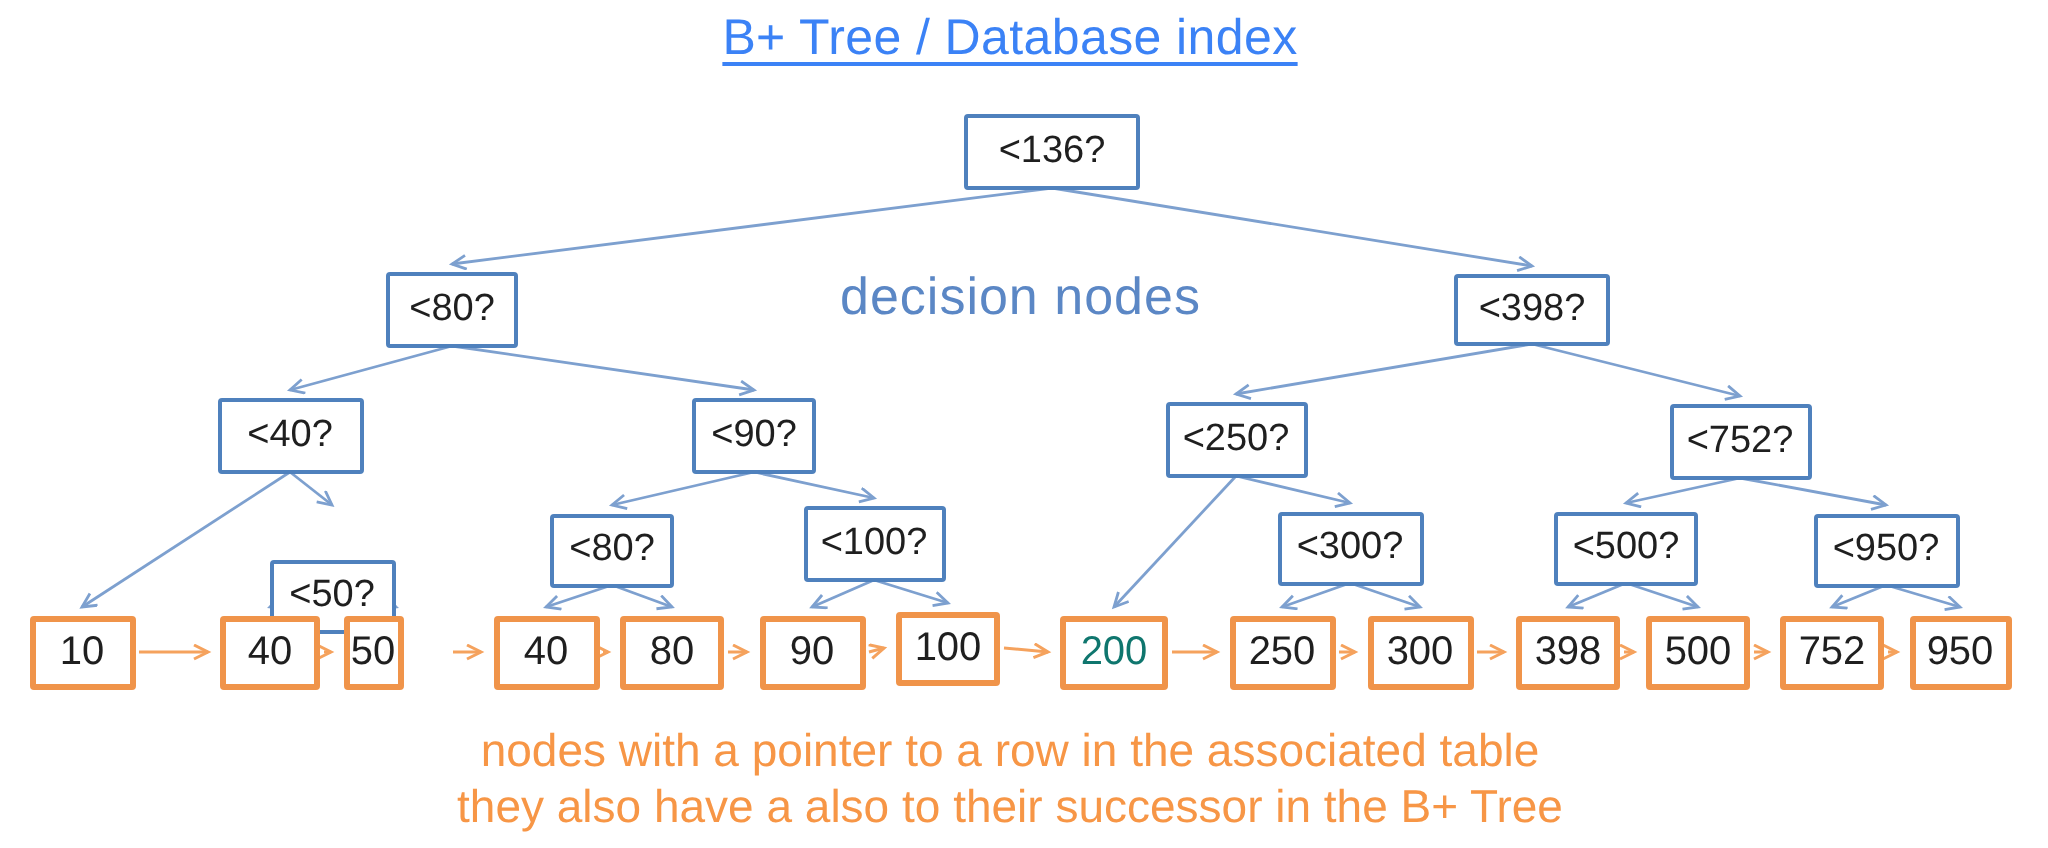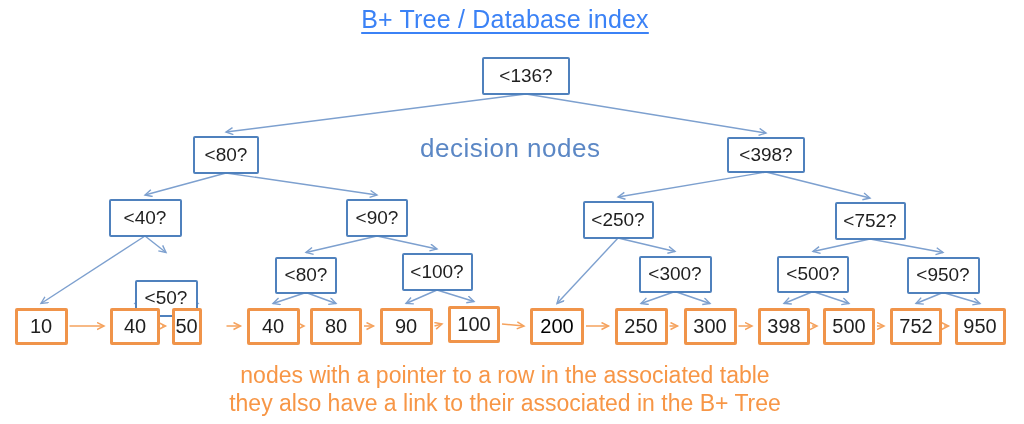--- a/index.html
+++ b/index.html
@@ -140,21 +140,21 @@
       </div>
       <div class="node leaf-node" style="left: 310px; top: 307.5px; width: 52px; height: 37px; border-color: rgb(240, 148, 74); color: rgb(31, 31, 31);">
         <span>80</span>
       </div>
       <div class="node leaf-node" style="left: 379.5px; top: 307.5px; width: 53px; height: 37px; border-color: rgb(240, 148, 74); color: rgb(31, 31, 31);">
         <span>90</span>
       </div>
       <div class="node leaf-node" style="left: 448px; top: 305.5px; width: 52px; height: 37px; border-color: rgb(240, 148, 74); color: rgb(31, 31, 31);">
         <span>100</span>
       </div>
-      <div class="node leaf-node" style="left: 530px; top: 307.5px; width: 54px; height: 37px; border-color: rgb(240, 148, 74); color: #000000;">
+      <div class="node leaf-node" style="left: 530px; top: 307.5px; width: 54px; height: 37px; border-color: rgb(240, 148, 74); color: #0f766e;">
         <span>200</span>
       </div>
       <div class="node leaf-node" style="left: 614.5px; top: 307.5px; width: 53px; height: 37px; border-color: rgb(240, 148, 74); color: rgb(31, 31, 31);">
         <span>250</span>
       </div>
       <div class="node leaf-node" style="left: 683.5px; top: 307.5px; width: 53px; height: 37px; border-color: rgb(240, 148, 74); color: rgb(31, 31, 31);">
         <span>300</span>
       </div>
       <div class="node leaf-node" style="left: 758px; top: 307.5px; width: 52px; height: 37px; border-color: rgb(240, 148, 74); color: rgb(31, 31, 31);">
         <span>398</span>
@@ -164,14 +164,14 @@
       </div>
       <div class="node leaf-node" style="left: 890px; top: 307.5px; width: 52px; height: 37px; border-color: rgb(240, 148, 74); color: rgb(31, 31, 31);">
         <span>752</span>
       </div>
       <div class="node leaf-node" style="left: 954.5px; top: 307.5px; width: 51px; height: 37px; border-color: rgb(240, 148, 74); color: rgb(31, 31, 31);">
         <span>950</span>
       </div>
     </div>
 
   <div class="caption line1" style="color: rgb(247, 150, 70);">nodes with a pointer to a row in the associated table</div>
-  <div class="caption line2" style="color: rgb(247, 150, 70);">they also have a link to their associated in the B+ Tree</div>
+  <div class="caption line2" style="color: rgb(247, 150, 70);">they also have a also to their successor in the B+ Tree</div>
 </div>
 
 </body></html>

